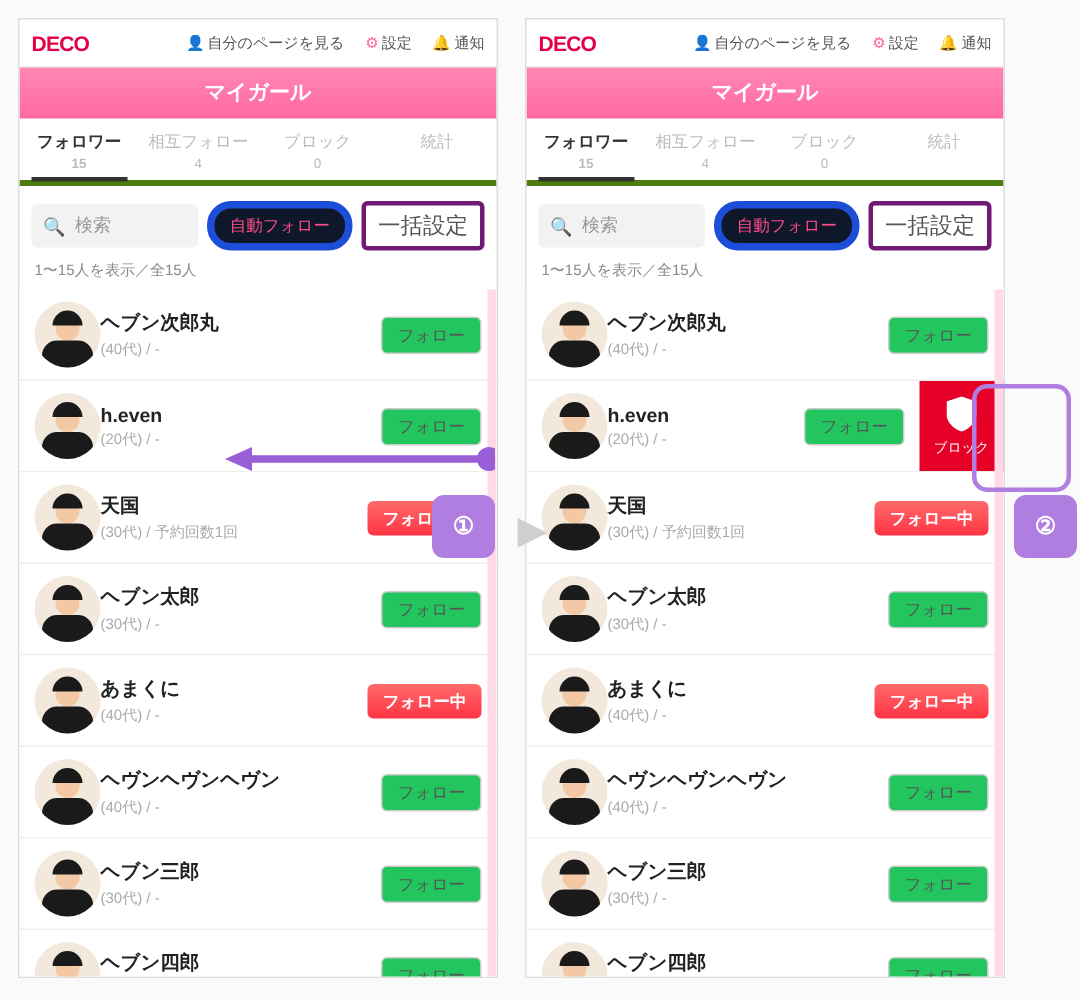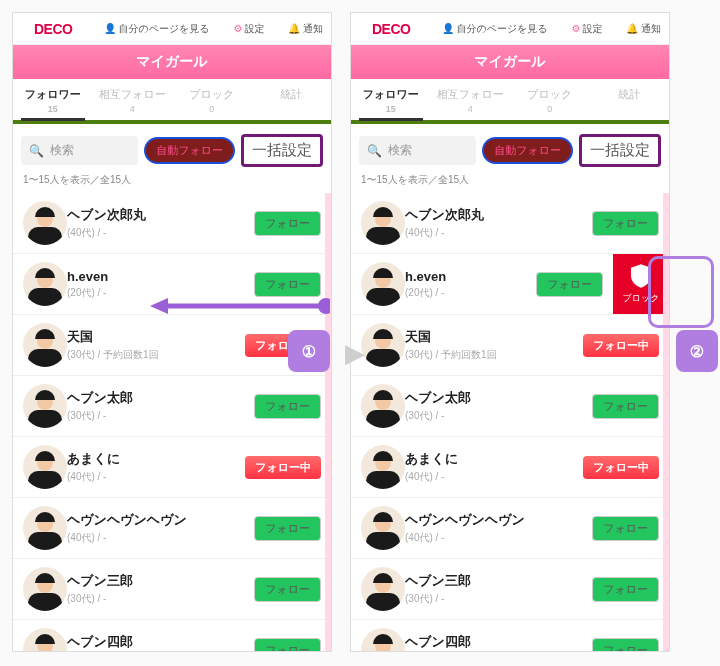--- a/index.html
+++ b/index.html
@@ -28,22 +28,22 @@
     flex: none;
   }
   .topbar {
     display: flex;
     justify-content: space-between;
     align-items: center;
     height: 32px;
     padding: 0 8px;
     border-bottom: 1px solid #eee;
   }
-  .logo { color: #e30045; font-weight: 800; font-size: 14px; letter-spacing: -0.5px; margin-left: 13px; }
-  .toplinks { display: flex; gap: 24px; align-items: center; font-size: 10px; color: #555; }
+  .logo { color: #e30045; font-weight: 800; font-size: 14px; letter-spacing: -0.5px; }
+  .toplinks { display: flex; gap: 14px; align-items: center; font-size: 10px; color: #555; }
   .toplinks .ic { color: #ff6699; margin-right: 2px; }
   .banner {
     background: linear-gradient(#ff86b3, #ff6aa3);
     color: #fff;
     text-align: center;
     font-size: 14px;
     font-weight: 700;
     padding: 8px 0;
   }
   .tabs {
@@ -63,21 +63,21 @@
   .searchrow {
     display: flex; align-items: center; gap: 6px;
     padding: 10px 8px 6px;
   }
   .searchbox {
     flex: 1; display: flex; align-items: center; gap: 6px;
     background: #f2f2f2; border-radius: 4px; padding: 6px 8px;
     color: #999; font-size: 12px;
   }
   .pill {
-    border: 2px solid #1d4ed8; color: #ff4d88; background: #7f1d1d;
+    border: 5px solid #1d4ed8; color: #ff4d88; background: #0f172a;
     border-radius: 16px; padding: 4px 10px; font-size: 11px;
   }
   .linkbtn {
     border: 3px solid #701a75; background: #fff; color: #555;
     border-radius: 4px; padding: 4px 8px; font-size: 15px;
   }
   .count-line { font-size: 10px; color: #888; padding: 0 10px 6px; }
   .list { position: relative; }
   .row {
     display: flex; align-items: center; gap: 0;

